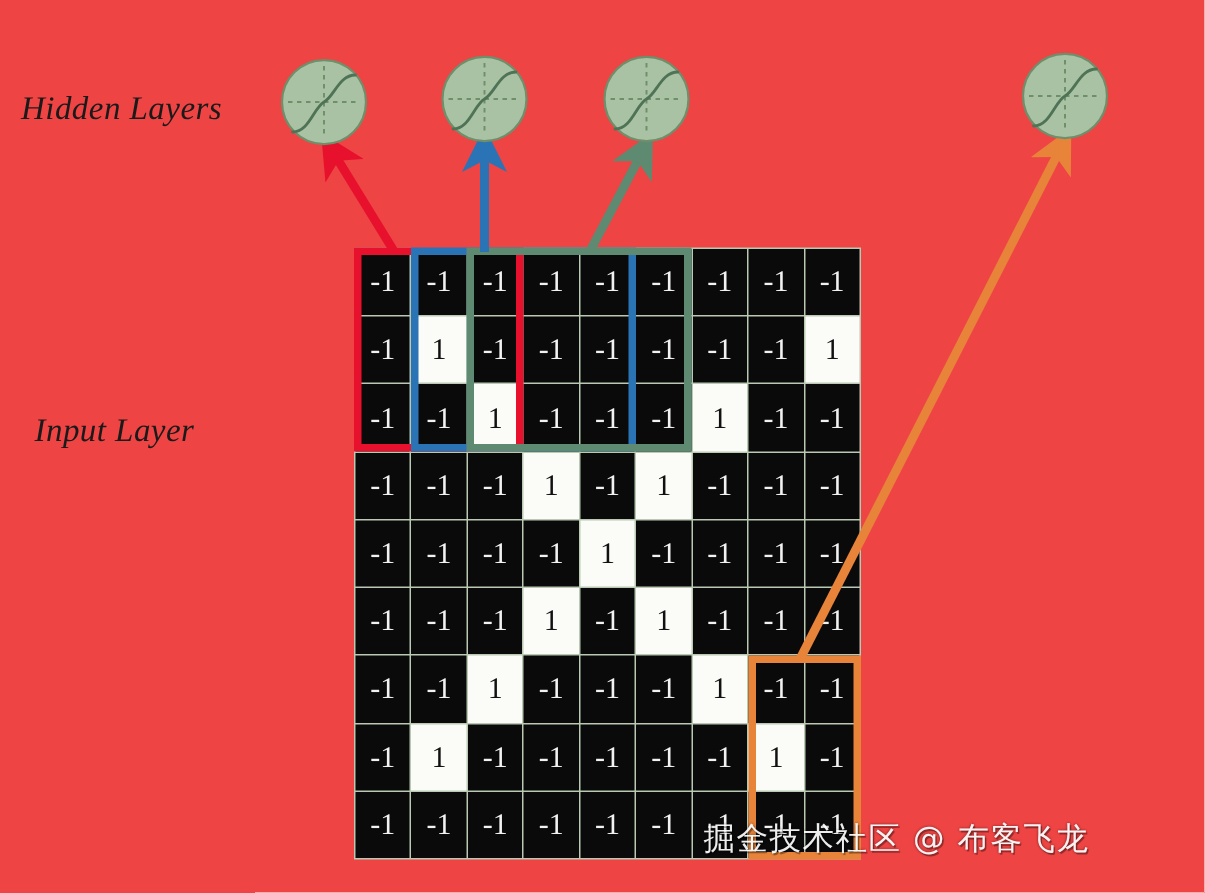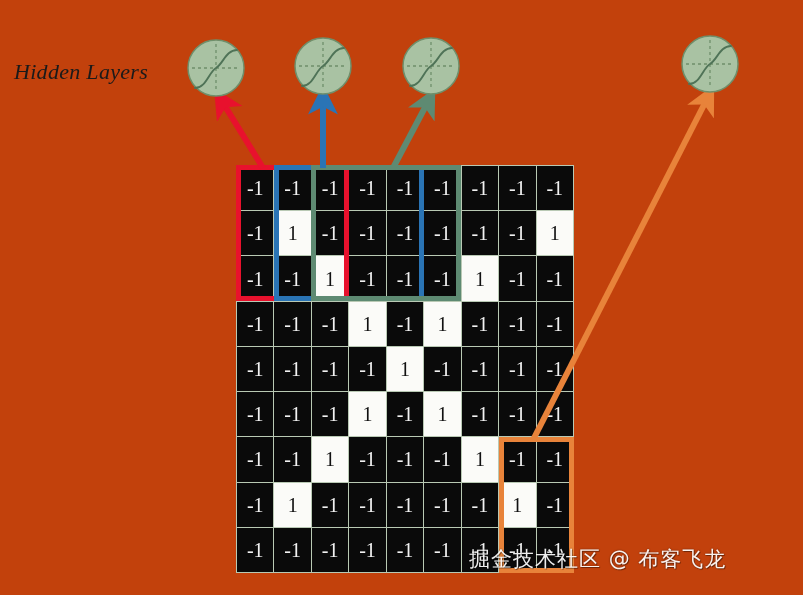--- a/index.html
+++ b/index.html
@@ -8,21 +8,21 @@
     padding: 0;
     background: #ffffff;
   }
   body {
     font-family: "Liberation Serif", serif;
   }
   #stage {
     position: relative;
     width: 803px;
     height: 595px;
-    background: #c2410c;
+    background: #ef4444;
     overflow: hidden;
   }
 
   
   .label {
     position: absolute;
     font-family: "Liberation Serif", serif;
     font-style: italic;
     font-size: 22px;
     color: #1a1a1a;
@@ -107,20 +107,21 @@
     margin-left: 17px;
   }
 </style>
 </head>
 <body>
 
 <div id="stage">
 
   <div class="label" id="label-hidden">Hidden Layers</div>
 
+  <div class="label" id="label-input">Input Layer</div>
 
   <div id="grid-wrap">
     <div id="grid">
         <div class="cell neg">-1</div>
         <div class="cell neg">-1</div>
         <div class="cell neg">-1</div>
         <div class="cell neg">-1</div>
         <div class="cell neg">-1</div>
         <div class="cell neg">-1</div>
         <div class="cell neg">-1</div>

